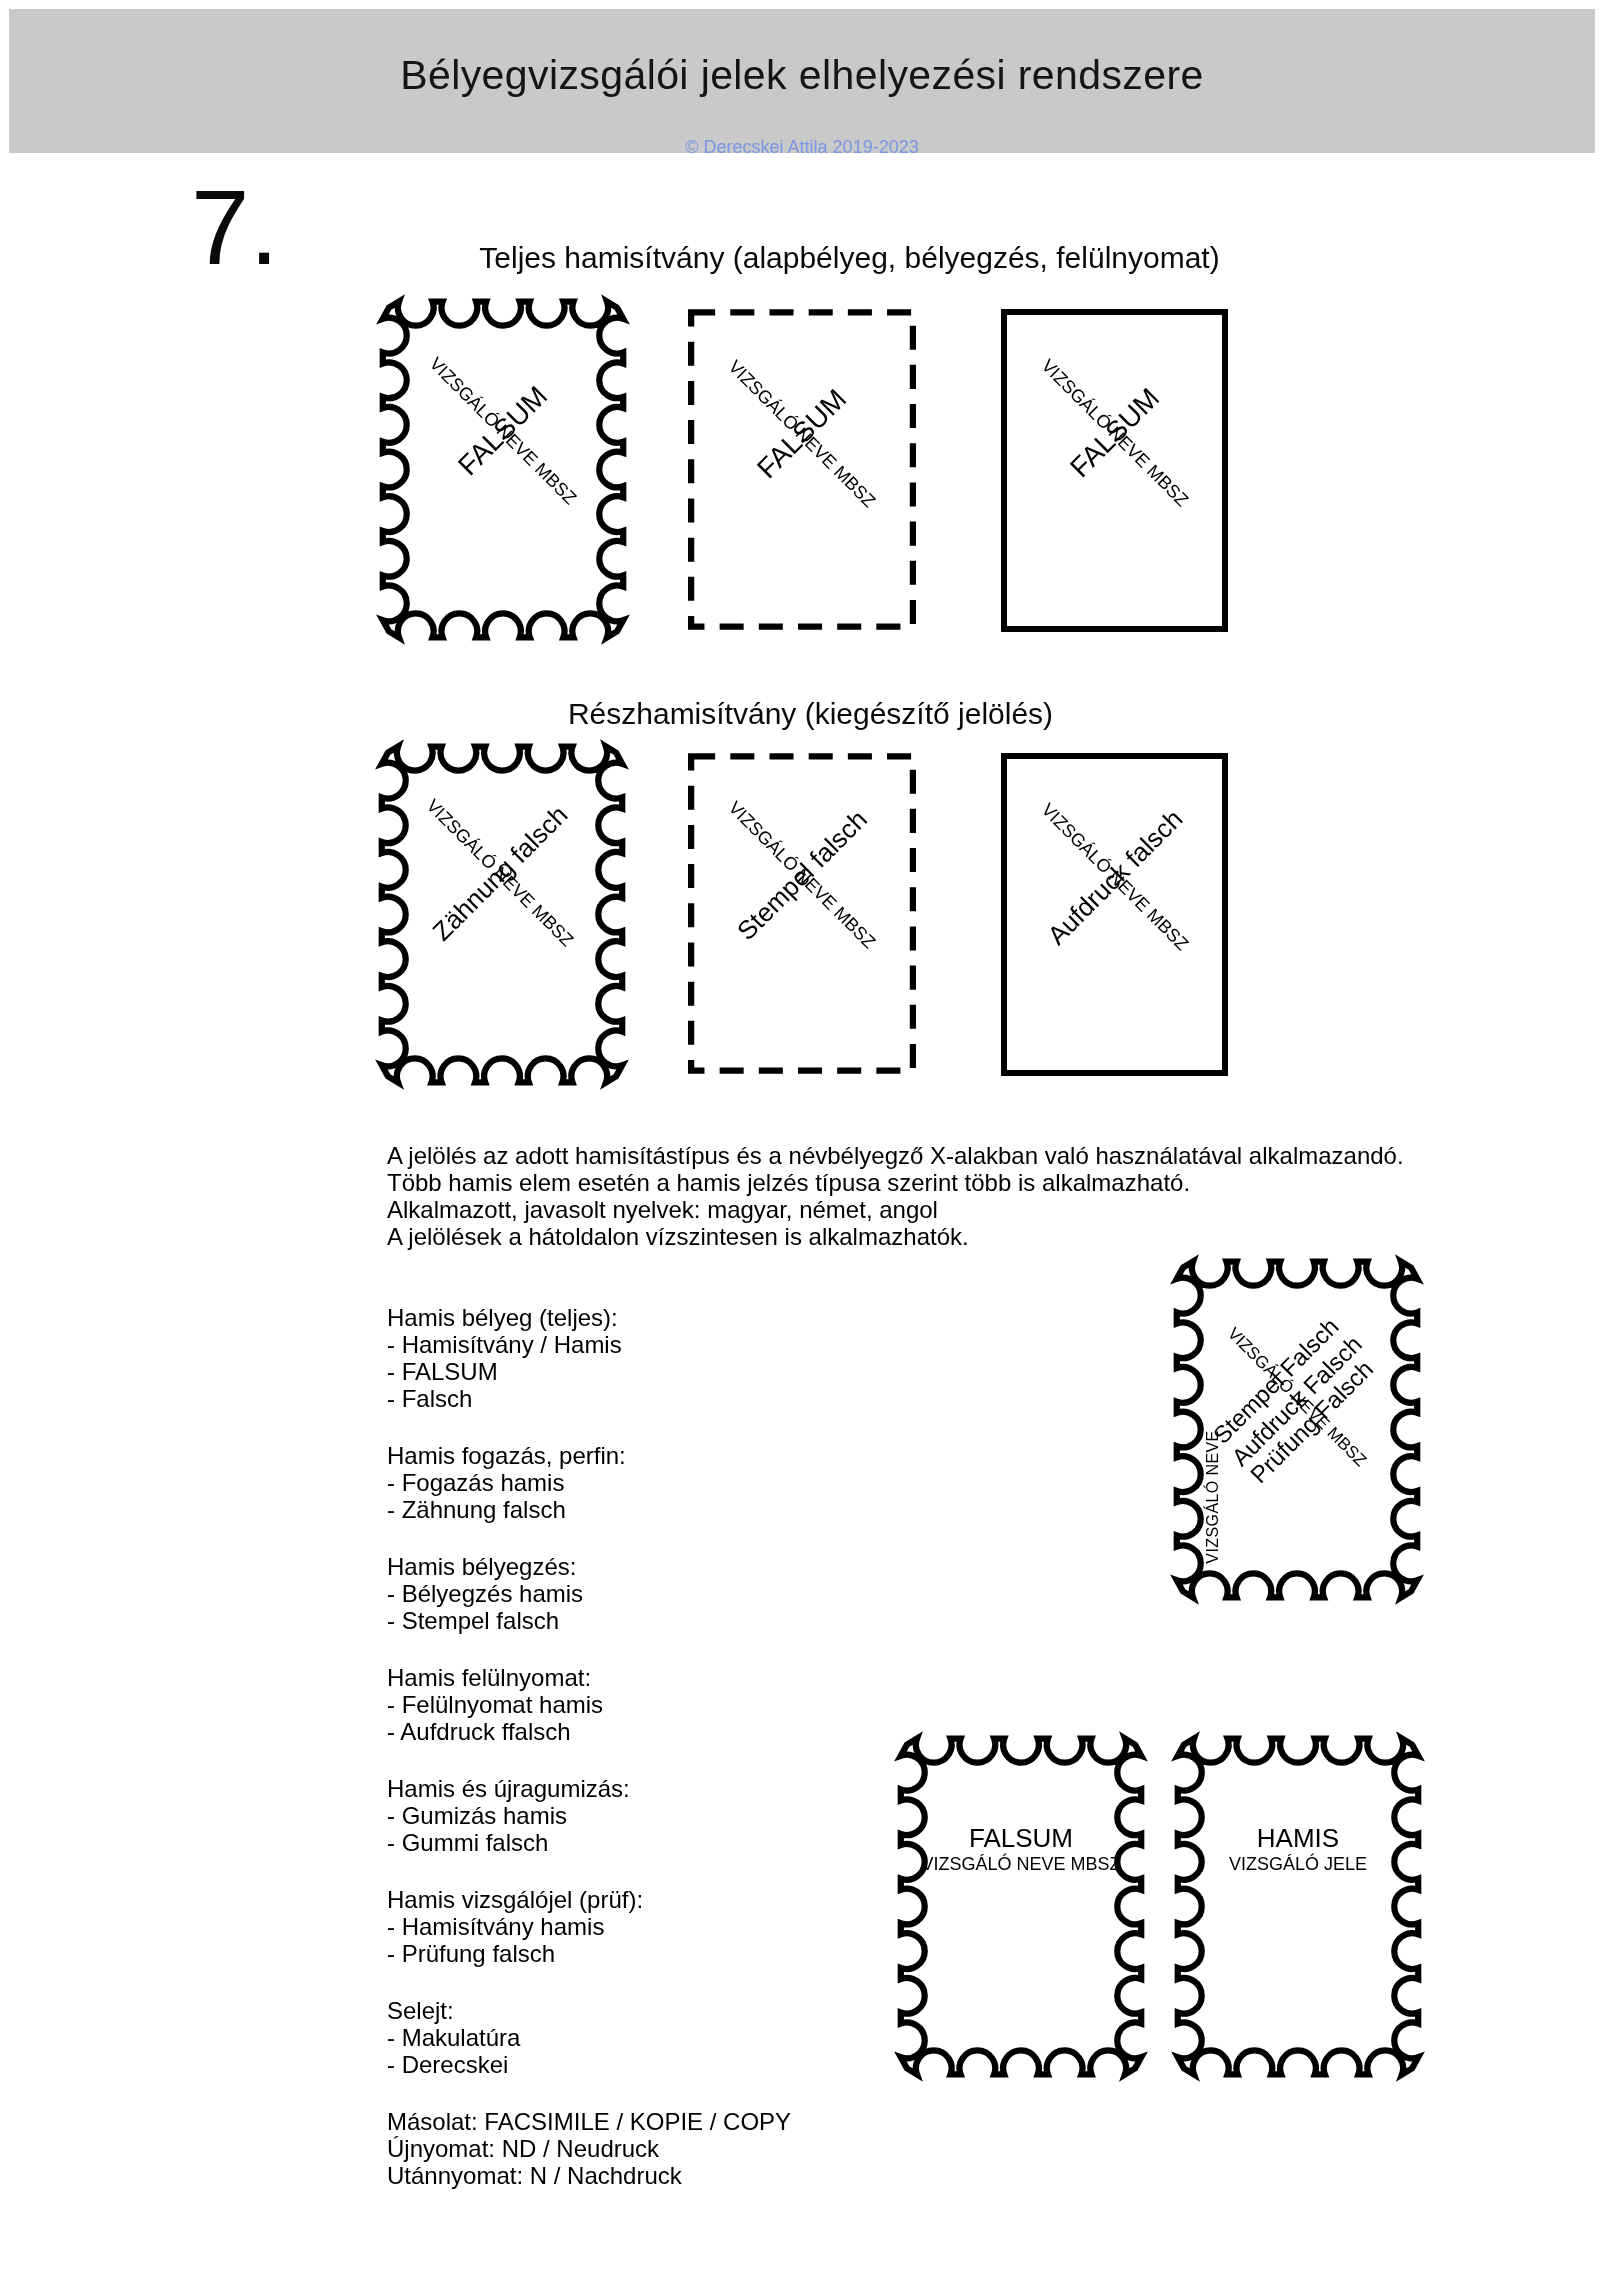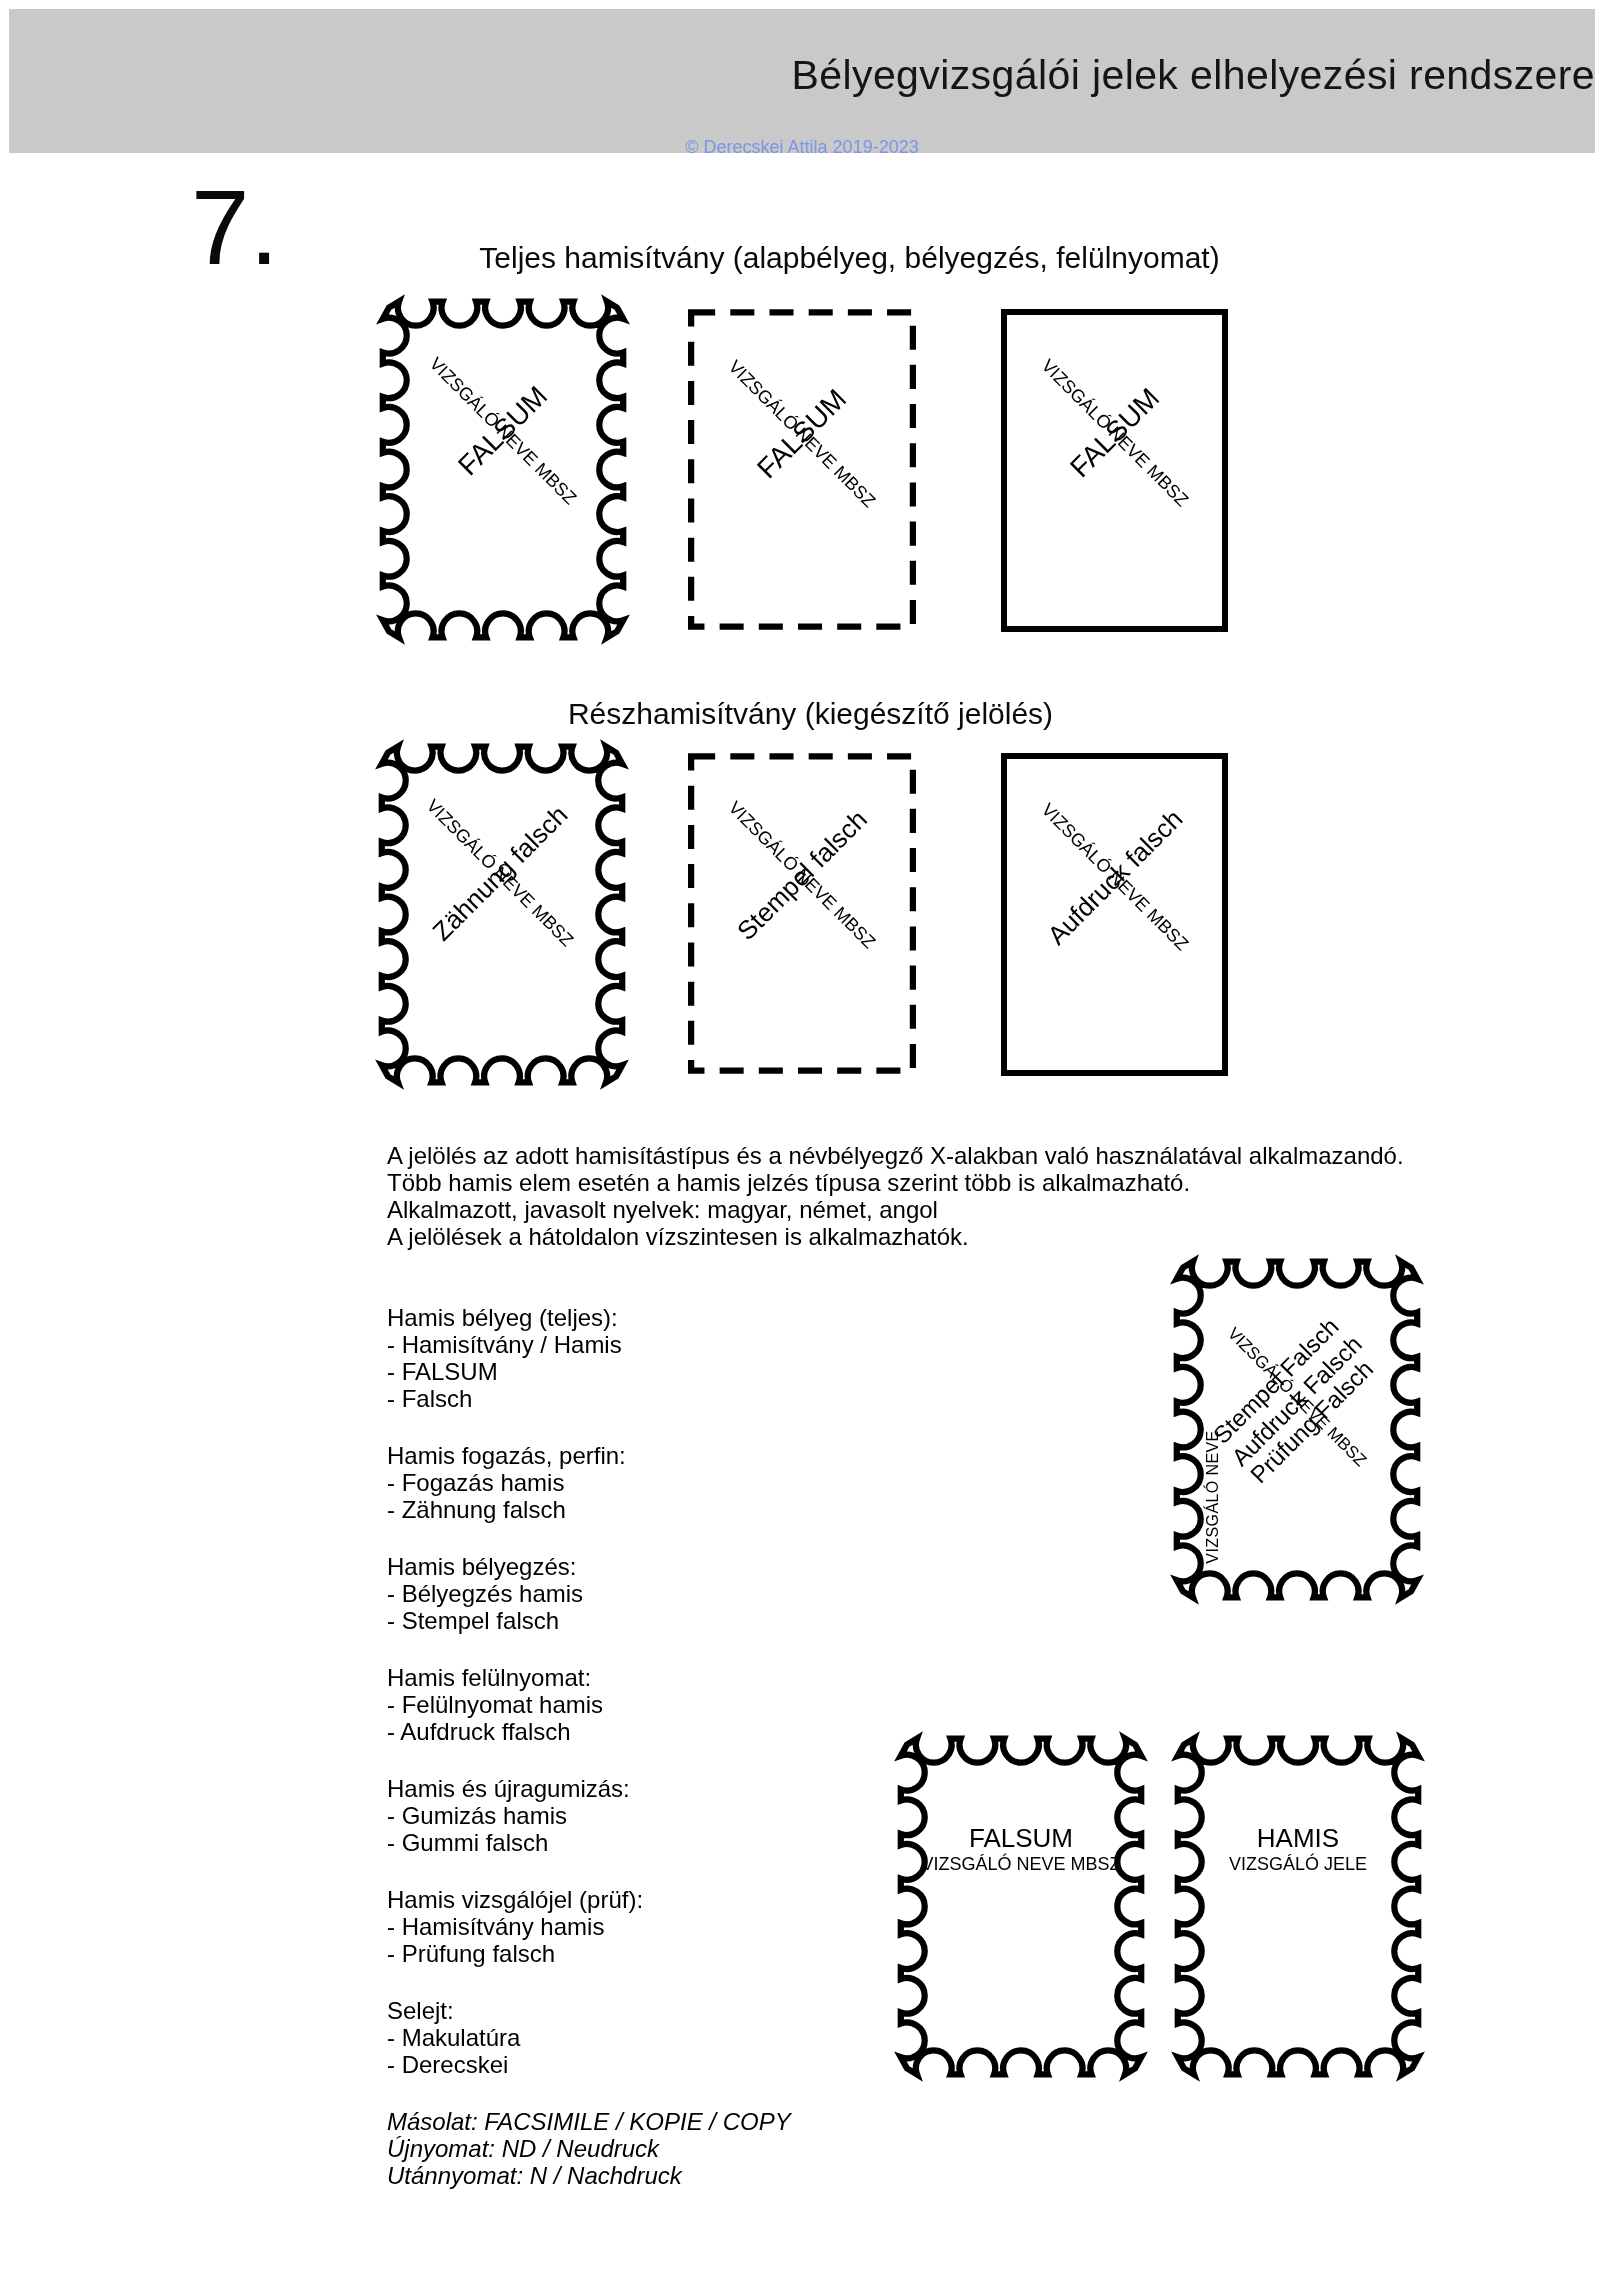--- a/index.html
+++ b/index.html
@@ -9,21 +9,21 @@
     --page-bg:#ffffff;
   }
   html,body{margin:0;padding:0;}
   body{
     width:1621px;height:2281px;position:relative;background:var(--page-bg);
     font-family:"Liberation Sans","DejaVu Sans",sans-serif;color:var(--ink);
     overflow:hidden;
   }
   
   .band{position:absolute;left:9px;top:9px;width:1586px;height:144px;background:var(--header-bg);}
-  .band .title{position:absolute;left:0;right:0;top:43px;text-align:right;font-size:41px;letter-spacing:0.4px;color:#151515;}
+  .band .title{position:absolute;left:0;right:0;top:43px;text-align:center;font-size:41px;letter-spacing:0.4px;color:#151515;}
   .band .copyright{position:absolute;left:0;right:0;top:128px;text-align:center;font-size:18px;color:var(--copyright);}
   .big-number{position:absolute;left:191px;top:175px;font-size:105px;line-height:1;color:#0a0a0a;}
   .section-heading{position:absolute;left:0;width:1621px;text-align:center;font-size:30px;color:#0a0a0a;white-space:nowrap;}
   
   .stamp{position:absolute;}
   .stamp svg{position:absolute;left:-10.7px;top:-10.7px;overflow:visible;}
   .stamp.solid{border:6.2px solid #000;box-sizing:border-box;background:#fff;}
   .xt{position:absolute;white-space:nowrap;color:#000;line-height:1;}
   .xt.down{transform:translate(-50%,-50%) rotate(45deg);}
   .xt.up{transform:translate(-50%,-50%) rotate(-45deg);}
@@ -34,21 +34,21 @@
   .xt.mark{font-size:26px;}
   .xt.cmark{font-size:24px;}
   .xt.vlab{font-size:16px;letter-spacing:0.4px;}
   .caption{position:absolute;left:0;right:0;top:24%;text-align:center;}
   .caption .cap-title{font-size:26px;line-height:30px;}
   .caption .cap-sub{font-size:18px;line-height:21.4px;margin-top:1.8px;}
   
   .notes{position:absolute;left:387px;top:1142px;font-size:24px;line-height:27px;}
   .terms{position:absolute;left:387px;top:1274px;font-size:24px;line-height:27px;}
   .tgroup{margin-bottom:27px;margin-top:30px;}
-  .tgroup:last-child{margin-bottom:0;font-style:italic;}
+  .tgroup:last-child{margin-bottom:0;}
 </style>
 </head>
 <body>
 
 <header class="band">
   <div class="title">Bélyegvizsgálói jelek elhelyezési rendszere</div>
   <div class="copyright">© Derecskei Attila 2019-2023</div>
 </header>
 
 <div class="big-number">7.</div>

